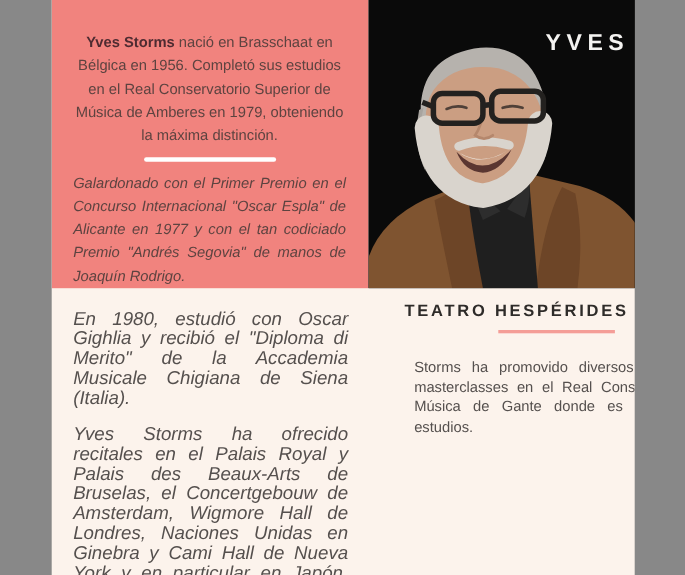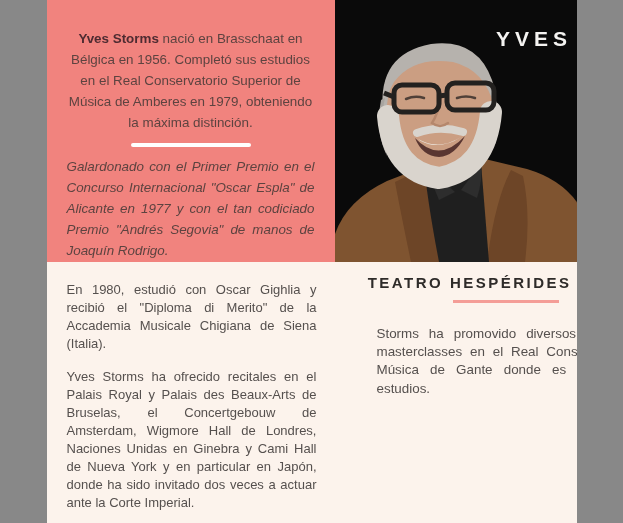--- a/index.html
+++ b/index.html
@@ -33,22 +33,22 @@
   .photo-title {
     position:absolute; top:27px; right:11px;
     color:#f4f3f1; font-size:21px; font-weight:600; letter-spacing:5px;
     white-space:nowrap;
   }
 
   
   .bottom { display:flex; }
   .col-left { width:250px; margin:19px 0 0 20px; flex:none; }
   .col-left p {
-    margin:0 0 15px 0; font-size:13px; line-height:18px;
-    color:#55504e; text-align:justify;
+    margin:0 0 15px 0; font-size:17px; line-height:18px;
+    color:#55504e; text-align:justify;font-style:italic;
   }
   .col-right { width:298px; margin:12px 0 0 40px; flex:none; }
   .event-heading {
     margin:0; font-size:15px; font-weight:700; letter-spacing:2.5px;
     color:#2e2b29; text-align:center; white-space:nowrap;
   }
   .heading-underline {
     width:106px; height:3px; background:#f49d97; margin:9px auto 0 auto;
   }
   .col-right p {

